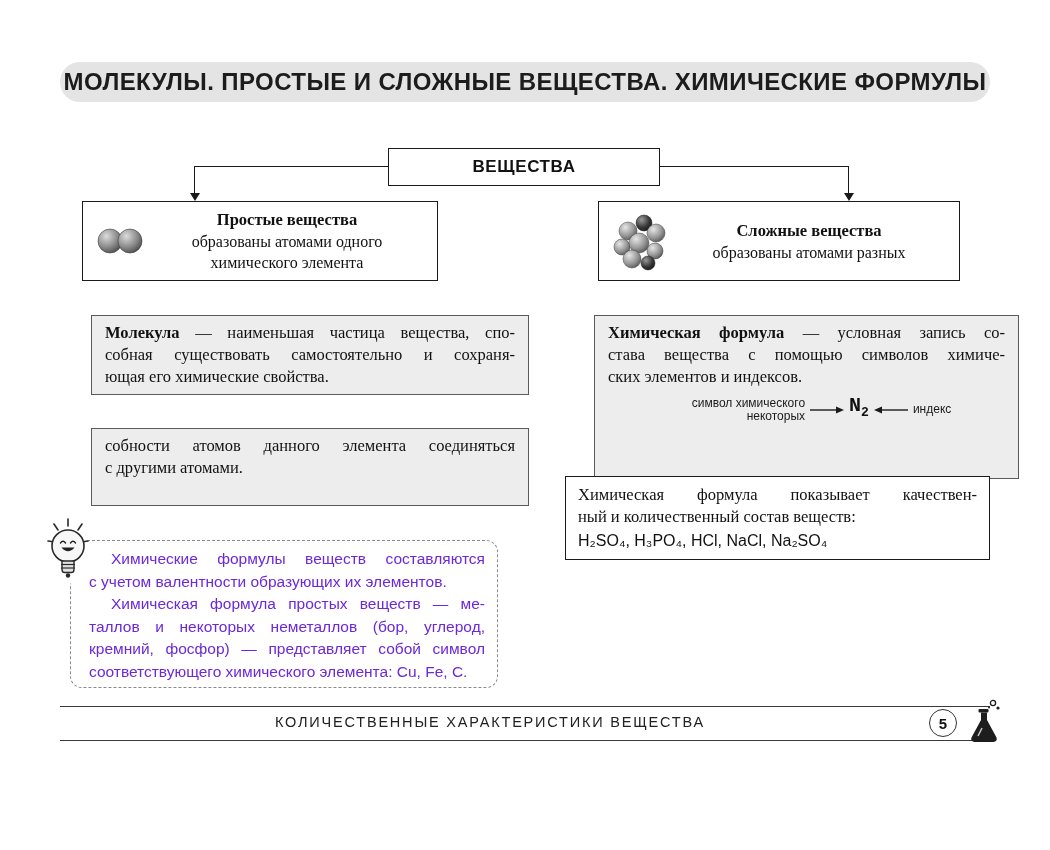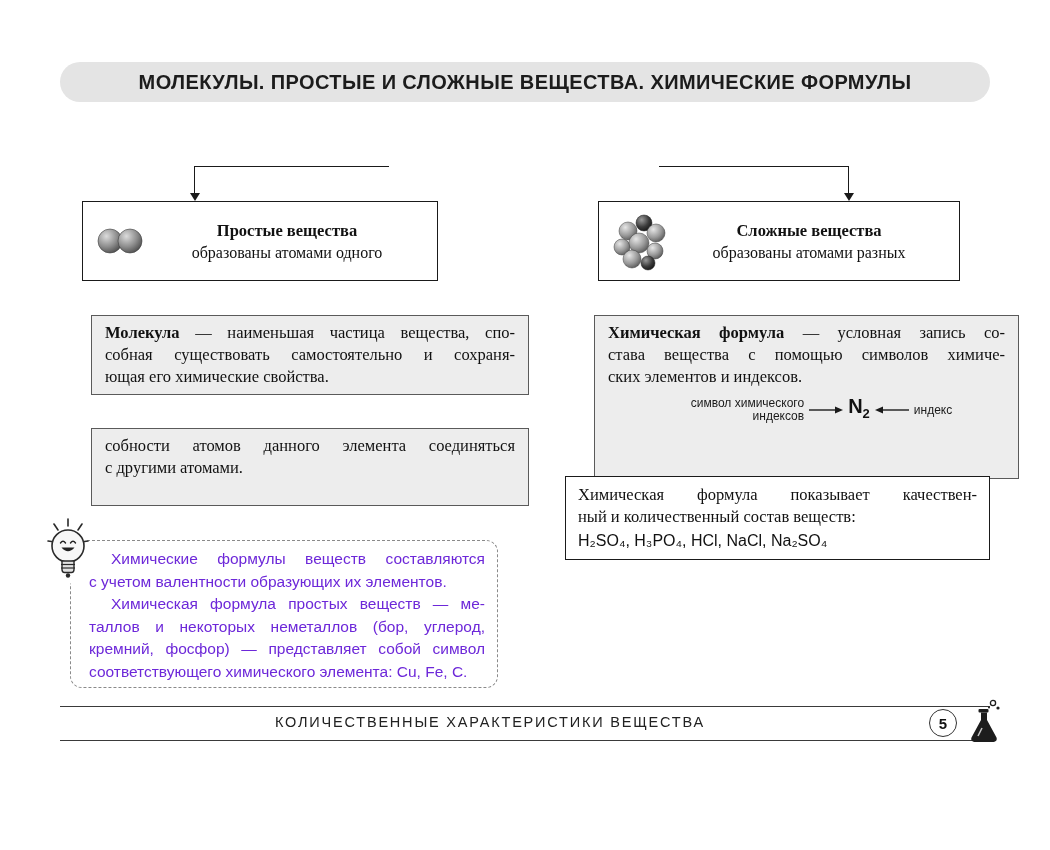--- a/index.html
+++ b/index.html
@@ -2,21 +2,21 @@
 <html><head>
 <meta charset="utf-8">
 <style>
   * { box-sizing: border-box; margin: 0; padding: 0; }
   body { background: #ffffff; font-family: "Liberation Serif", serif; color: #111; }
   .page { position: relative; width: 1050px; height: 850px; background: #fff; overflow: hidden; }
 
   
   .title-pill { position: absolute; left: 60px; top: 62px; width: 930px; height: 40px;
     background: #e4e4e4; border-radius: 22px; display: flex; align-items: center; justify-content: center; }
-  .title-pill span { font-family: "Liberation Sans", sans-serif; font-weight: bold; font-size: 20px;
+  .title-pill span { font-family: "Liberation Sans", sans-serif; font-weight: bold; font-size: 24px;
     letter-spacing: 0.4px; color: #1c1c1c; }
 
   
   .root-box { position: absolute; left: 388px; top: 148px; width: 272px; height: 38px;
     border: 1.5px solid #1a1a1a; background: #fff; display: flex; align-items: center; justify-content: center; }
   .root-box span { font-family: "Liberation Sans", sans-serif; font-weight: bold; font-size: 17px; letter-spacing: 0.6px; }
   .conn { position: absolute; background: transparent; }
   .conn.h { border-top: 1.5px solid #1a1a1a; height: 0; }
   .conn.v { border-left: 1.5px solid #1a1a1a; width: 0; }
   .arrow-down { position: absolute; width: 0; height: 0;
@@ -37,21 +37,21 @@
   #def-valence  { left: 62px; top: 428px; width: 438px; height: 78px; }
   #def-formula  { left: 565px; top: 315px; width: 425px; height: 164px; }
   .dline { text-align: left; }
   .dline.jl { text-align: justify; text-align-last: justify; }
   .term { font-weight: bold; }
 
   
   .fdiagram { margin-top: 8px; display: flex; align-items: center; justify-content: center; gap: 5px; padding-left: 30px; }
   .fd-label { font-family: "Liberation Sans", sans-serif; font-size: 12px; line-height: 13px; color: #1a1a1a; }
   .fd-label.leftlab { text-align: right; }
-  .fd-symbol { font-family: Liberation Sans, sans-serif; font-weight: bold; font-size: 20px; line-height: 20px; }
+  .fd-symbol { font-family: Liberation Mono, monospace; font-weight: bold; font-size: 20px; line-height: 20px; }
   .fd-symbol sub { font-size: 13px; font-weight: bold; }
   .fd-arrow { display: block; }
 
   
   .notebox { position: absolute; left: 565px; top: 476px; width: 425px; height: 84px;
     background: #fff; border: 1.5px solid #1a1a1a; padding: 7px 12px; font-size: 16.5px; line-height: 22px; }
   .formulas { margin-top: 2px; text-align: left; font-family: "Liberation Sans", "DejaVu Sans", sans-serif;
     font-size: 16px; }
 
   
@@ -76,20 +76,23 @@
 </style>
 </head>
 <body>
 
 <div class="page">
 
   <div class="title-pill">
     <span>МОЛЕКУЛЫ. ПРОСТЫЕ И СЛОЖНЫЕ ВЕЩЕСТВА. ХИМИЧЕСКИЕ ФОРМУЛЫ</span>
   </div>
 
+  <div class="root-box">
+    <span>ВЕЩЕСТВА</span>
+  </div>
 
   <div class="conn h" style="left:195px; top:166px; width:194px;"></div>
   <div class="conn h" style="left:659px; top:166px; width:190px;"></div>
   <div class="conn v" style="left:194px; top:166px; height:28px;"></div>
   <div class="conn v" style="left:848px; top:166px; height:28px;"></div>
   <div class="arrow-down" style="left:190px; top:193px;"></div>
   <div class="arrow-down" style="left:844px; top:193px;"></div>
 
   <div class="branch-box left">
     <svg width="54" height="30" viewBox="0 0 54 30">
@@ -99,20 +102,21 @@
             <stop offset="60%" stop-color="#8c8c8c"></stop>
             <stop offset="100%" stop-color="#4f4f4f"></stop>
         </radialGradient>
       </defs>
       <circle cx="17" cy="15" r="12" fill="url(#gl1)" stroke="#3e3e3e" stroke-width="0.6"></circle>
       <circle cx="37" cy="15" r="12" fill="url(#gl1)" stroke="#3e3e3e" stroke-width="0.6"></circle>
     </svg>
     <div class="branch-text">
       <div class="branch-title">Простые вещества</div>
       <div class="branch-line">образованы атомами одного</div>
+      <div class="branch-line">химического элемента</div>
     </div>
   </div>
 
   <div class="branch-box right">
     <svg width="60" height="64" viewBox="0 0 60 64">
       <defs>
         <radialGradient id="gl2" cx="35%" cy="30%" r="75%">
           <stop offset="0%" stop-color="#e6e6e6"></stop>
             <stop offset="60%" stop-color="#9a9a9a"></stop>
             <stop offset="100%" stop-color="#5a5a5a"></stop>
@@ -149,21 +153,21 @@
     <div class="dline">с другими атомами.</div>
   </div>
 
   <div class="defbox" id="def-formula">
     <div class="dline jl"><span class="term">Химическая формула</span><span> — условная запись со-</span></div>
     <div class="dline jl">става вещества с помощью символов химиче-</div>
     <div class="dline">ских элементов и индексов.</div>
     <div class="fdiagram">
       <div class="fd-label leftlab">
         <div>символ химического</div>
-        <div>индексов</div>
+        <div>некоторых</div>
       </div>
       <svg class="fd-arrow" width="34" height="10" viewBox="0 0 34 10">
         <line x1="0" y1="5" x2="27" y2="5" stroke="#1a1a1a" stroke-width="1.4"></line>
         <path d="M34 5 L26 1.5 L26 8.5 Z" fill="#1a1a1a"></path>
       </svg>
       <div class="fd-symbol"><span>N</span><sub>2</sub></div>
       <svg class="fd-arrow" width="34" height="10" viewBox="0 0 34 10">
         <line x1="7" y1="5" x2="34" y2="5" stroke="#1a1a1a" stroke-width="1.4"></line>
         <path d="M0 5 L8 1.5 L8 8.5 Z" fill="#1a1a1a"></path>
       </svg>

